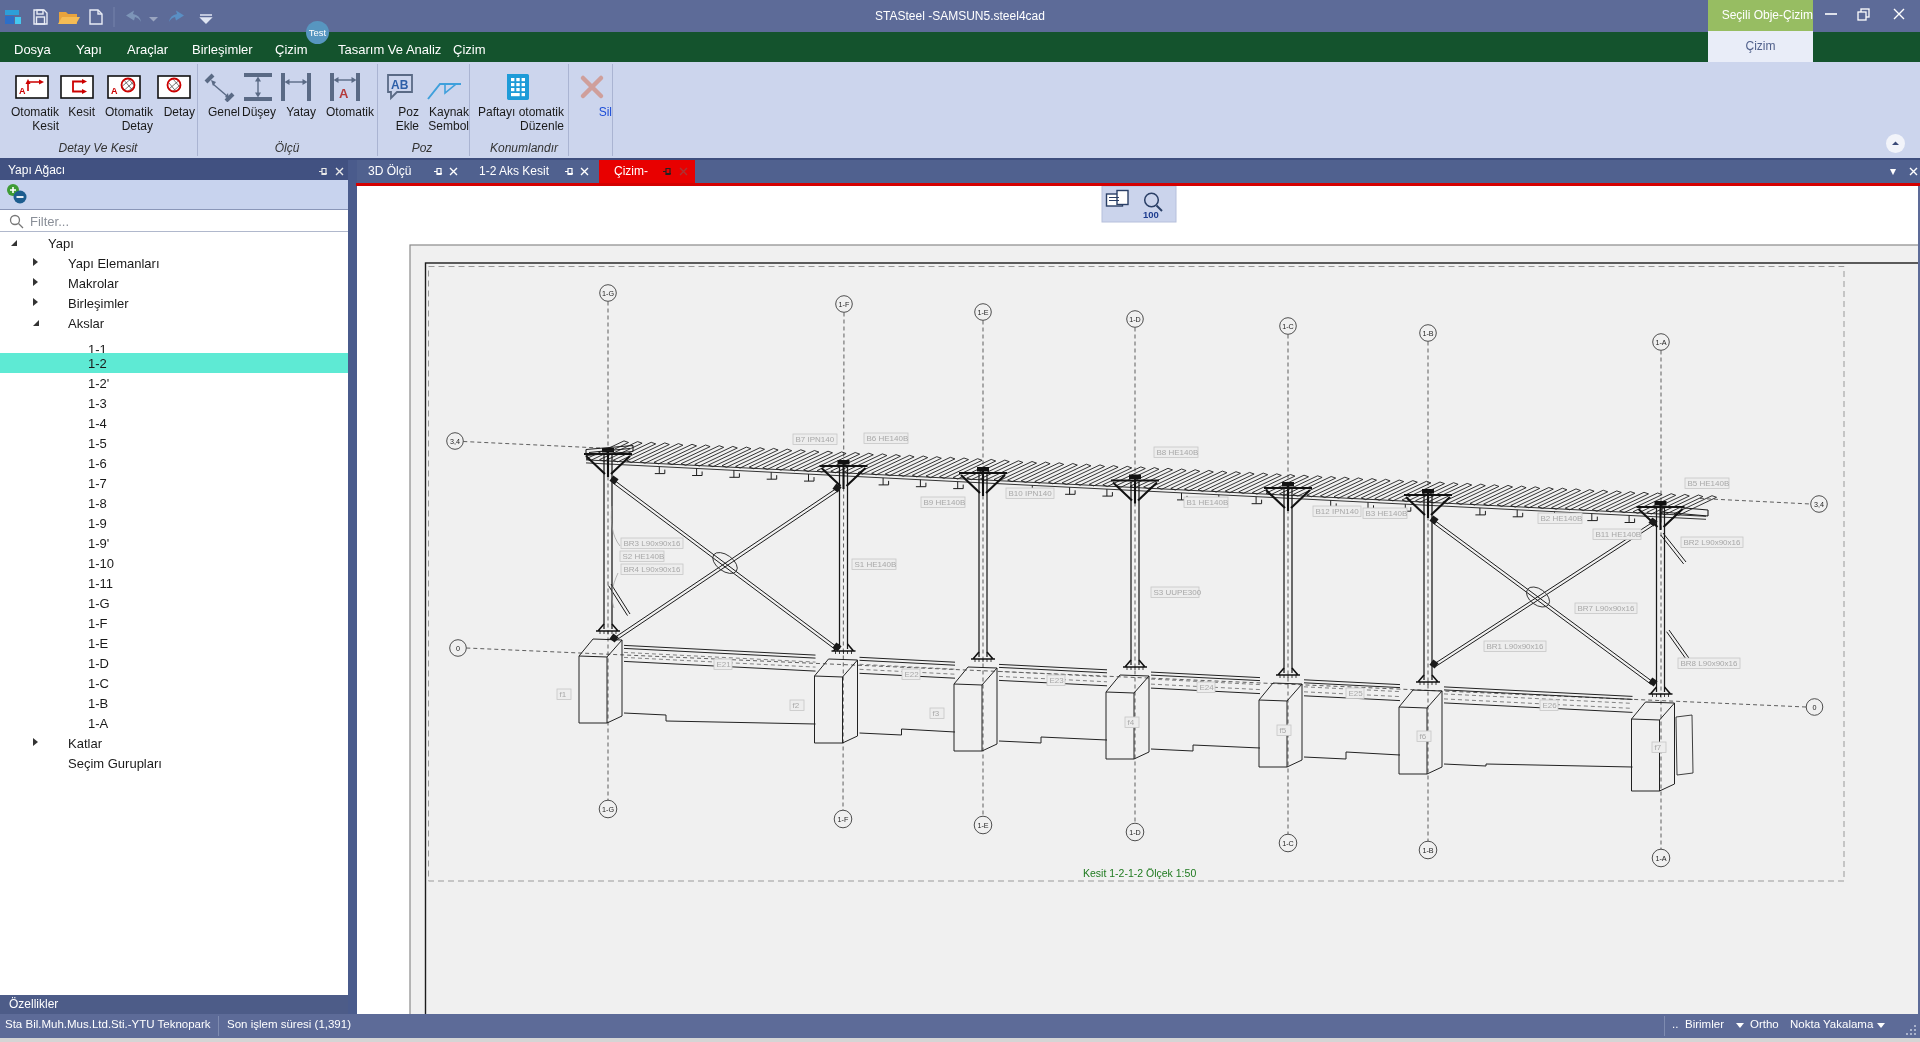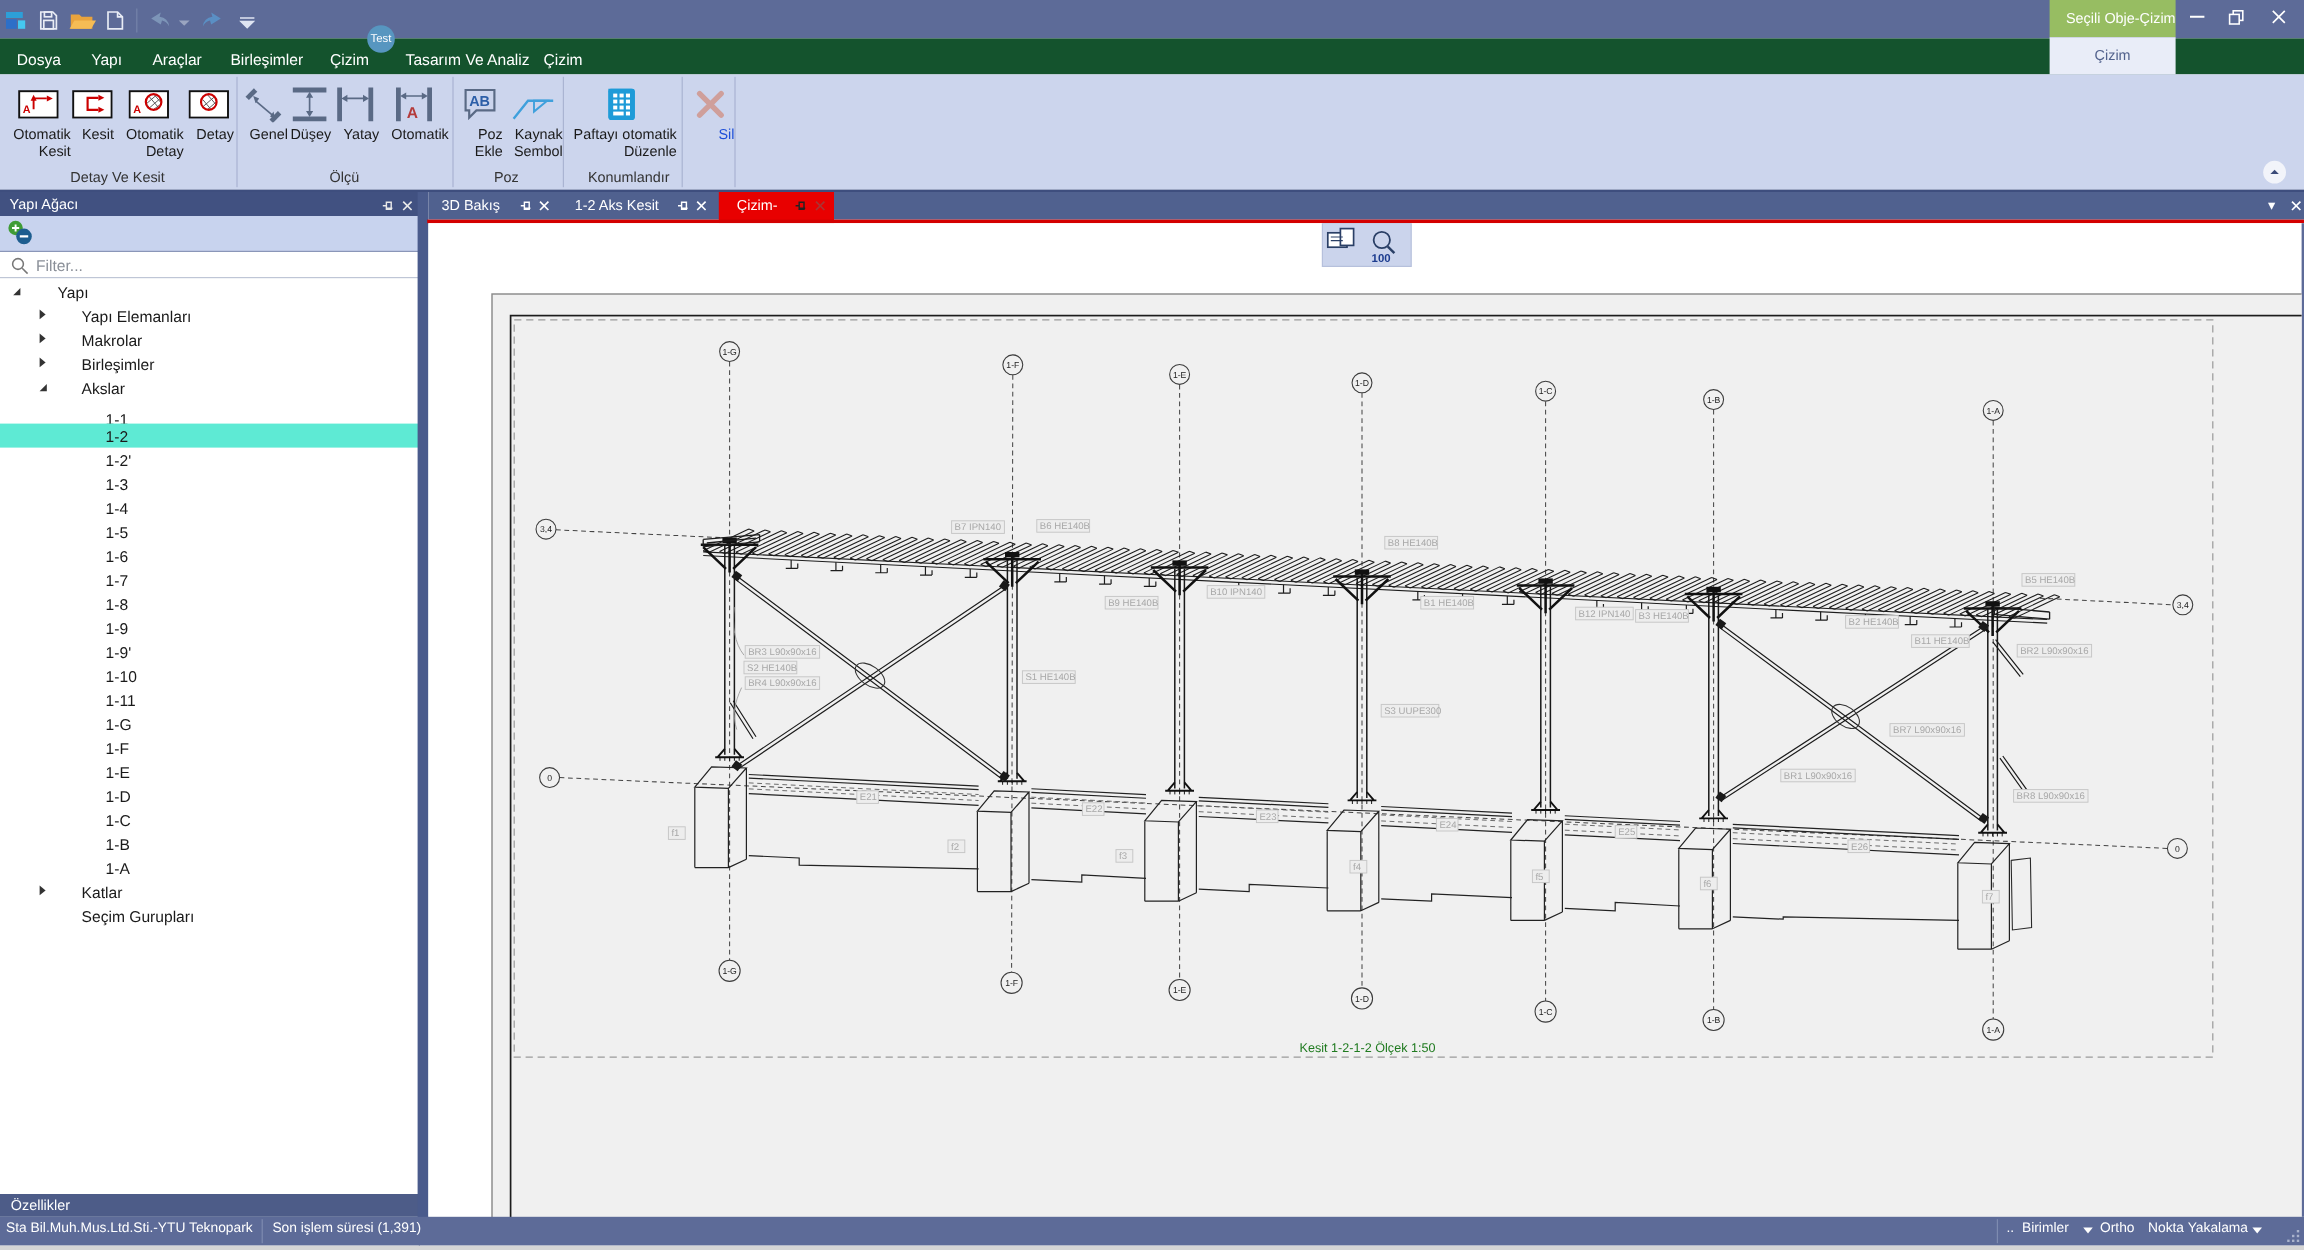--- a/index.html
+++ b/index.html
@@ -12,21 +12,21 @@
   background:#5796c0; color:#fff; font-size:9.5px; text-align:center; line-height:23px; z-index:5; }
 #greentab { position:absolute; left:1708px; top:0; width:105px; height:31px; background:#97bd62;
   color:#fff; font-size:12px; text-align:right; line-height:31px; }
 #lighttab { position:absolute; left:1708px; top:31px; width:105px; height:31px; background:#e9edf8;
   color:#51618c; font-size:12px; text-align:center; line-height:31px; }
 #ribbon { position:absolute; left:0; top:62px; width:1920px; height:96px; background:#ccd5ed; }
 .rsep { position:absolute; top:2px; width:1px; height:92px; background:#aab4d2; }
 .rbtn { position:absolute; top:6px; text-align:center; }
 .rico { height:38px; display:flex; align-items:center; justify-content:center; }
 .rlab { font-size:12px; color:#1a1a1a; line-height:13.5px;text-align:right; }
-.rgrp { position:absolute; top:79px; font-size:12px; color:#333; text-align:center; }
+.rgrp { position:absolute; top:79px; font-size:12px; color:#333; text-align:center;font-style:italic; }
 #ribline { position:absolute; left:0; top:158px; width:1920px; height:2px; background:#3e4e7e; }
 #collapsebtn { position:absolute; left:1886px; top:72px; width:19px; height:19px; border-radius:50%; background:#f2f4fa; }
 #lpanel-hdr { position:absolute; left:0; top:160px; width:350px; height:20px; background:#415181; color:#fff; font-size:12px; }
 #lpanel-tools { position:absolute; left:0; top:180px; width:350px; height:30px; background:#c8d3ee; border-bottom:1px solid #8a96b8; }
 #lpanel-filter { position:absolute; left:0; top:211px; width:350px; height:21px; background:#fff; border-bottom:1px solid #b0b8cc; }
 #tree { position:absolute; left:0; top:232px; width:350px; height:763px; background:#fff; }
 .trow { position:absolute; left:0; width:350px; height:20px; font-size:13px; color:#1a1a1a; }
 .trow span { position:absolute; top:2.5px; }
 .trow.sel { background:#5eead4;text-align:right; }
 .exp { position:absolute; top:7px; width:0; height:0; border-bottom:6px solid #333; border-left:6px solid transparent; }
@@ -63,20 +63,21 @@
       <g stroke="#e8ecf5" fill="none" stroke-width="1.4">
         <path d="M90,6 h8 l4,4 v10 h-12 Z"></path>
         <path d="M98,6 v4 h4"></path>
       </g>
       <line x1="114" y1="3" x2="114" y2="23" stroke="#7684ab" stroke-width="1"></line>
       <path d="M141,18 q-1,-7 -8,-8 l1,-3.5 -8,5 8,5 1,-3.5 q4,1 6,5 Z" fill="#7d95b8"></path>
       <path d="M149,13 l4.5,4.5 4.5,-4.5 Z" fill="#9aa5c0"></path>
       <path d="M169,18 q1,-7 8,-8 l-1,-3.5 8,5 -8,5 -1,-3.5 q-4,1 -6,5 Z" fill="#5a8fc4"></path>
       <path d="M200,11 h12 M201,14 l5,5 5,-5 Z" stroke="#dfe5f2" fill="#dfe5f2" stroke-width="1.4"></path>
     </svg>
+<div id="title">STASteel -SAMSUN5.steel4cad</div>
 <svg width="100" height="28" viewBox="0 0 100 28" style="position:absolute;right:3px;top:0">
       <path d="M8,14 h12" stroke="#fff" stroke-width="1.6"></path>
       <rect x="44" y="9" width="8" height="8" fill="none" stroke="#fff" stroke-width="1.3"></rect>
       <rect x="41" y="12" width="8" height="8" fill="#5d6b98" stroke="#fff" stroke-width="1.3"></rect>
       <path d="M77,9 l10,10 M87,9 l-10,10" stroke="#fff" stroke-width="1.4"></path>
     </svg>
 </div>
 <div id="menubar">
 <div class="menu" style="left:14px">Dosya</div>
 <div class="menu" style="left:76px">Yapı</div>
@@ -370,21 +371,21 @@
     </div>
 </div>
 <div id="btabs">
 <div class="btab">Özellikler</div>
     <div class="btab">Çizim Listesi</div>
     <div class="btab">Hata Kontrol</div>
     <div class="btab act">Yapı Ağacı</div>
 </div>
 <div id="splitter"></div>
 <div id="tabbar">
-<span class="dtab" style="left:11px">3D Bakış</span>
+<span class="dtab" style="left:11px">3D Ölçü</span>
 <span class="dtab" style="left:76px"><svg width="11" height="11" viewBox="0 0 11 11" style="display:inline-block;vertical-align:middle">
         <path d="M1,5.5 h3 M4,2.5 h4 v6 h-4 Z M4,7.5 h5" fill="none" stroke="#fff" stroke-width="1.2"></path>
       </svg></span>
 <span class="dtab" style="left:91px"><svg width="11" height="11" viewBox="0 0 11 11" style="display:inline-block;vertical-align:middle">
         <path d="M2,2 L9,9 M9,2 L2,9" stroke="#fff" stroke-width="1.4"></path>
       </svg></span>
 <span class="dtab" style="left:122px">1-2 Aks Kesit</span>
 <span class="dtab" style="left:207px"><svg width="11" height="11" viewBox="0 0 11 11" style="display:inline-block;vertical-align:middle">
         <path d="M1,5.5 h3 M4,2.5 h4 v6 h-4 Z M4,7.5 h5" fill="none" stroke="#fff" stroke-width="1.2"></path>
       </svg></span>

